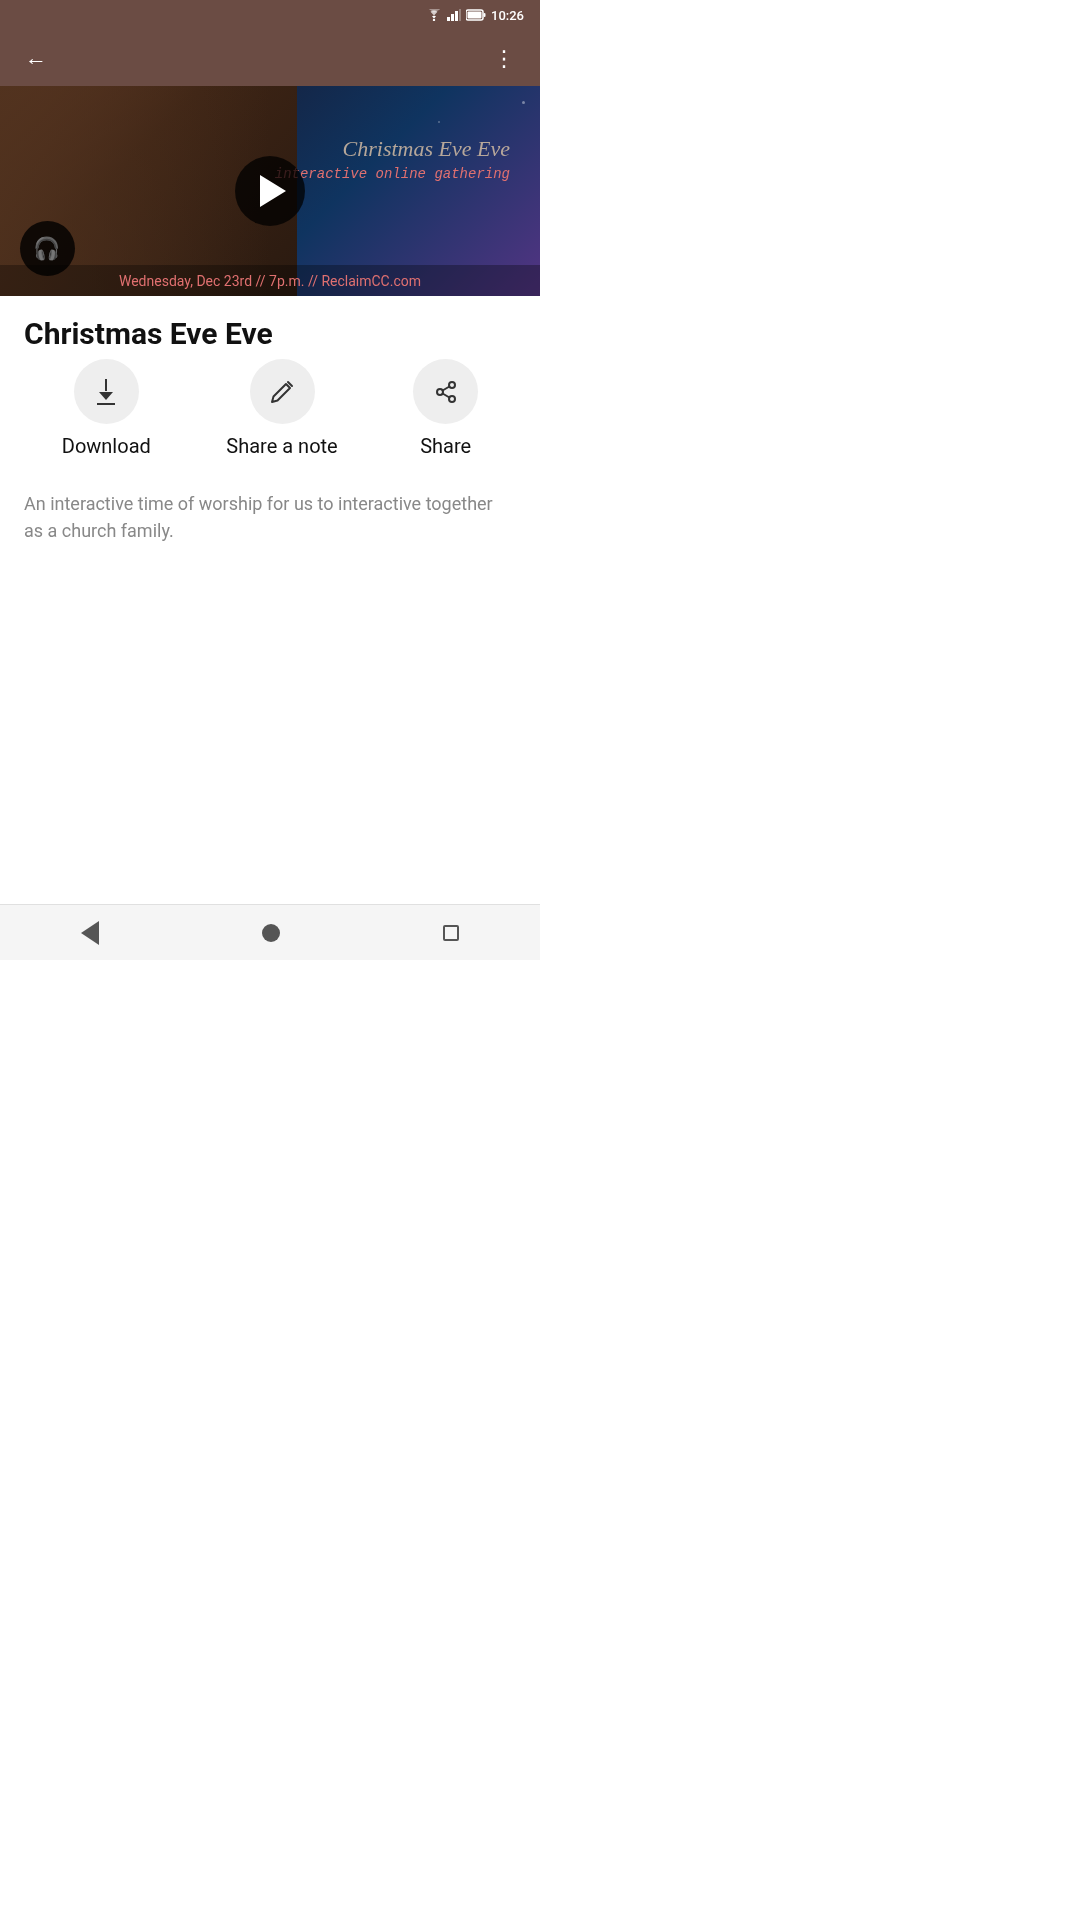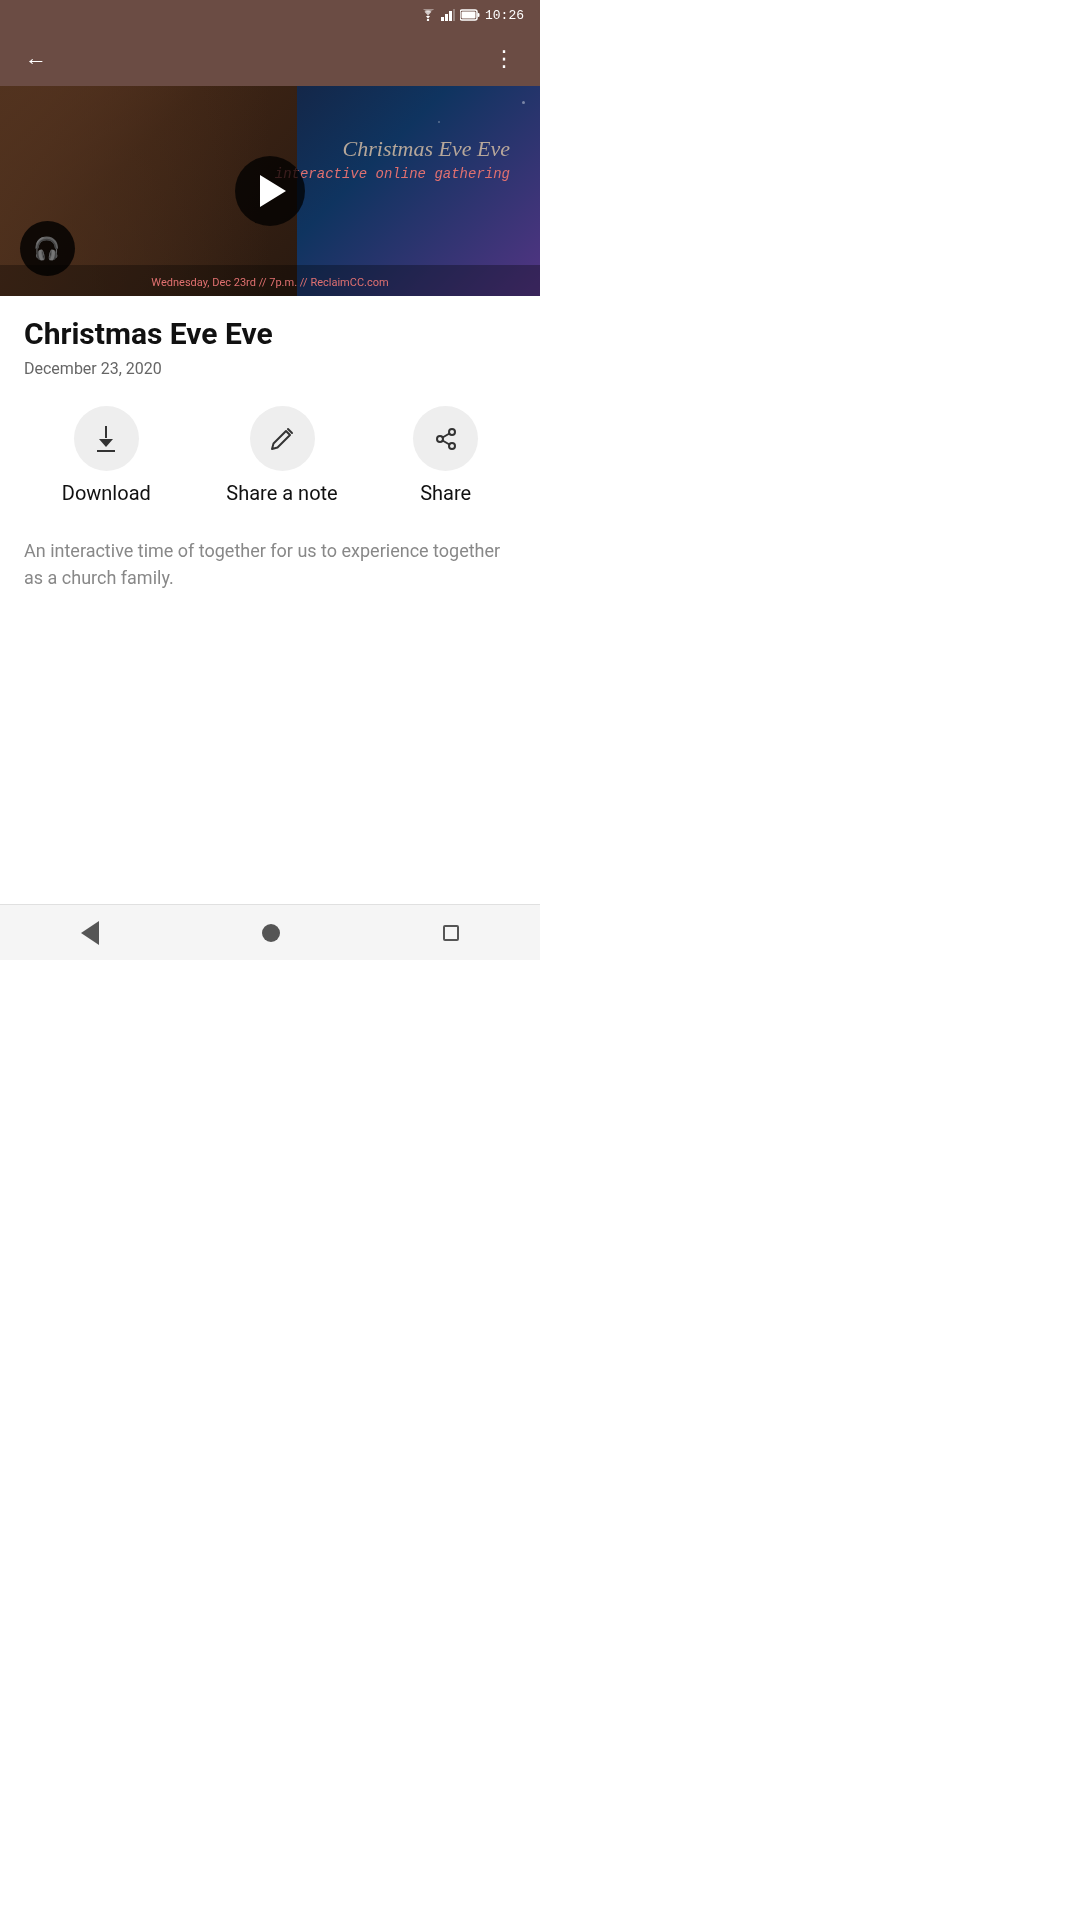--- a/index.html
+++ b/index.html
@@ -16,21 +16,20 @@
 
     
     .status-bar {
       background: #6b4c44;
       height: 30px;
       display: flex;
       align-items: center;
       justify-content: flex-end;
       padding: 15px 16px;
       gap: 6px;
-      font-family: Liberation Mono, monospace;
     }
 
     .status-icons {
       display: flex;
       align-items: center;
       gap: 5px;
     }
 
     .status-time {
       color: white;
@@ -167,21 +166,21 @@
       bottom: 0;
       left: 0;
       right: 0;
       text-align: center;
       padding: 6px 0;
       background: rgba(0,0,0,0.3);
     }
 
     .video-date-text {
       color: #e07070;
-      font-size: 11px;
+      font-size: 14px;
       text-align: right;
     }
 
     
     .content {
       padding: 20px 24px;
       background: white;
     }
 
     .sermon-title {
@@ -367,21 +366,20 @@
 
     <div class="video-date-bar">
       <span class="video-date-text">Wednesday, Dec 23rd // 7p.m. // ReclaimCC.com</span>
     </div>
   </div>
 </div>
 
 <div class="content">
 
   <div class="sermon-title">Christmas Eve Eve</div>
-  <div class="sermon-date">December 23, 2020</div>
 
   <div class="action-row">
 
     <div class="action-item">
       <div class="action-circle">
         <div class="download-arrow">
           <div class="down-arrow-shaft"></div>
           <div class="down-arrow-head"></div>
           <div class="down-line"></div>
         </div>
@@ -407,21 +405,21 @@
           <circle cx="18" cy="19" r="3"></circle>
           <line x1="8.59" y1="13.51" x2="15.42" y2="17.49"></line>
           <line x1="15.41" y1="6.51" x2="8.59" y2="10.49"></line>
         </svg>
       </div>
       <span class="action-label">Share</span>
     </div>
 
   </div>
 
-  <div class="description">An interactive time of together for us to experience together as a church family.</div>
+  <div class="description">An interactive time of worship for us to interactive together as a church family.</div>
 
 </div>
 
 <div class="bottom-nav">
   <div class="nav-back-btn"></div>
   <div class="nav-home-btn"></div>
   <div class="nav-recent-btn"></div>
 </div>
 
 </body></html>

